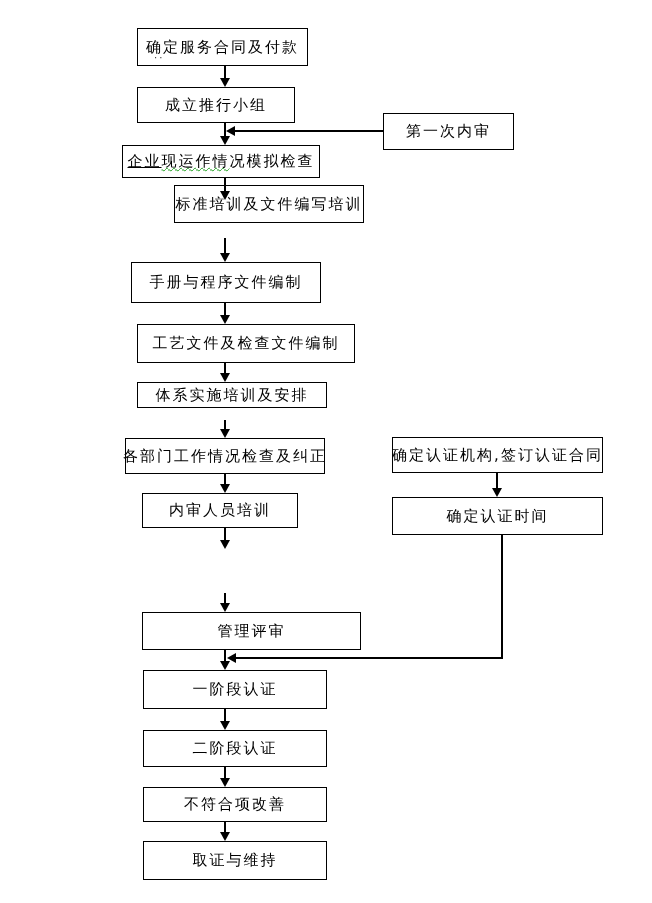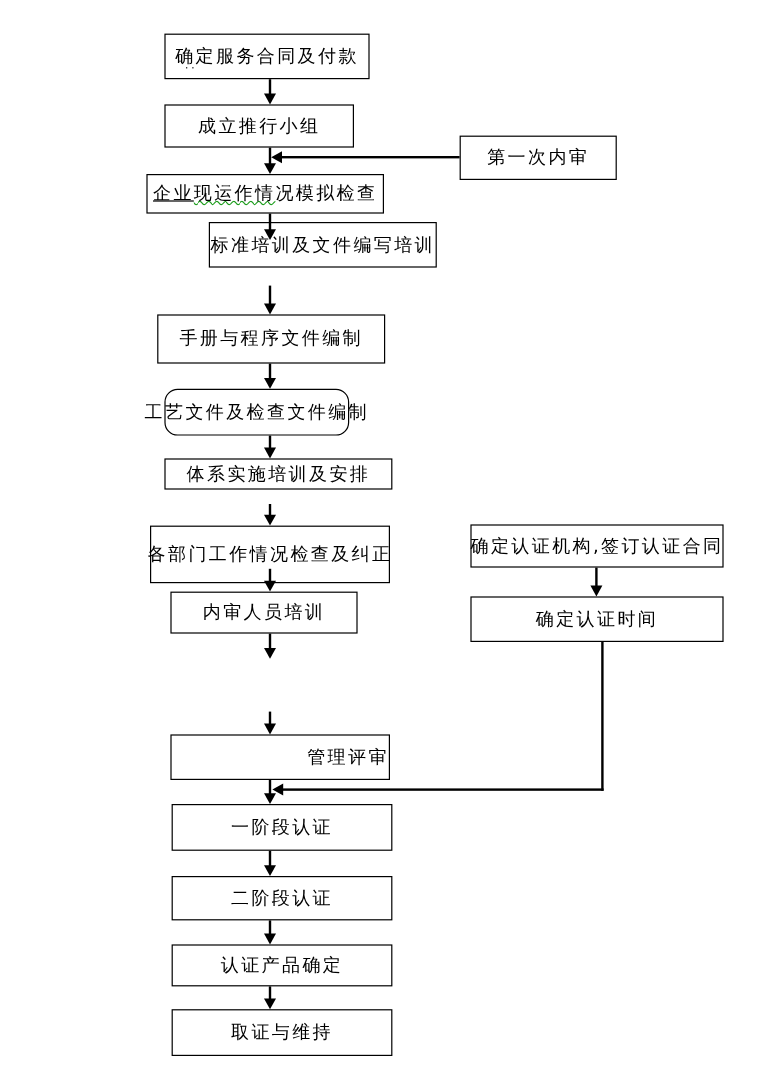--- a/index.html
+++ b/index.html
@@ -74,51 +74,51 @@
   </div>
 
   <div class="node" style="left:131px;top:185px;width:190px;height:38px;margin-left:43px;">
     <span>标准培训及文件编写培训</span>
   </div>
 
   <div class="node" style="left:131px;top:262px;width:190px;height:41px;">
     <span>手册与程序文件编制</span>
   </div>
 
-  <div class="node" style="left:137px;top:324px;width:154px;height:39px;border-radius:11px;">
+  <div class="node" style="left:137px;top:324px;width:218px;height:39px;">
     <span>工艺文件及检查文件编制</span>
   </div>
 
   <div class="node" style="left:137px;top:382px;width:190px;height:26px;">
     <span>体系实施培训及安排</span>
   </div>
 
-  <div class="node" style="left:125px;top:438px;width:200px;height:48px;">
+  <div class="node" style="left:125px;top:438px;width:200px;height:36px;">
     <span>各部门工作情况检查及纠正</span>
   </div>
 
   <div class="node" style="left:142px;top:493px;width:156px;height:35px;">
     <span>内审人员培训</span>
   </div>
 
 
-  <div class="node" style="left:142px;top:612px;width:183px;height:38px;justify-content:flex-end;">
+  <div class="node" style="left:142px;top:612px;width:219px;height:38px;">
     <span>管理评审</span>
   </div>
 
   <div class="node" style="left:143px;top:730px;width:184px;height:37px;">
     <span>二阶段认证</span>
   </div>
 
   <div class="node" style="left:143px;top:670px;width:184px;height:39px;">
     <span>一阶段认证</span>
   </div>
 
   <div class="node" style="left:143px;top:787px;width:184px;height:35px;">
-    <span>认证产品确定</span>
+    <span>不符合项改善</span>
   </div>
 
   <div class="node" style="left:143px;top:841px;width:184px;height:39px;">
     <span>取证与维持</span>
   </div>
 
   <div class="node" style="left:383px;top:113px;width:131px;height:37px;">
     <span>第一次内审</span>
   </div>
 

